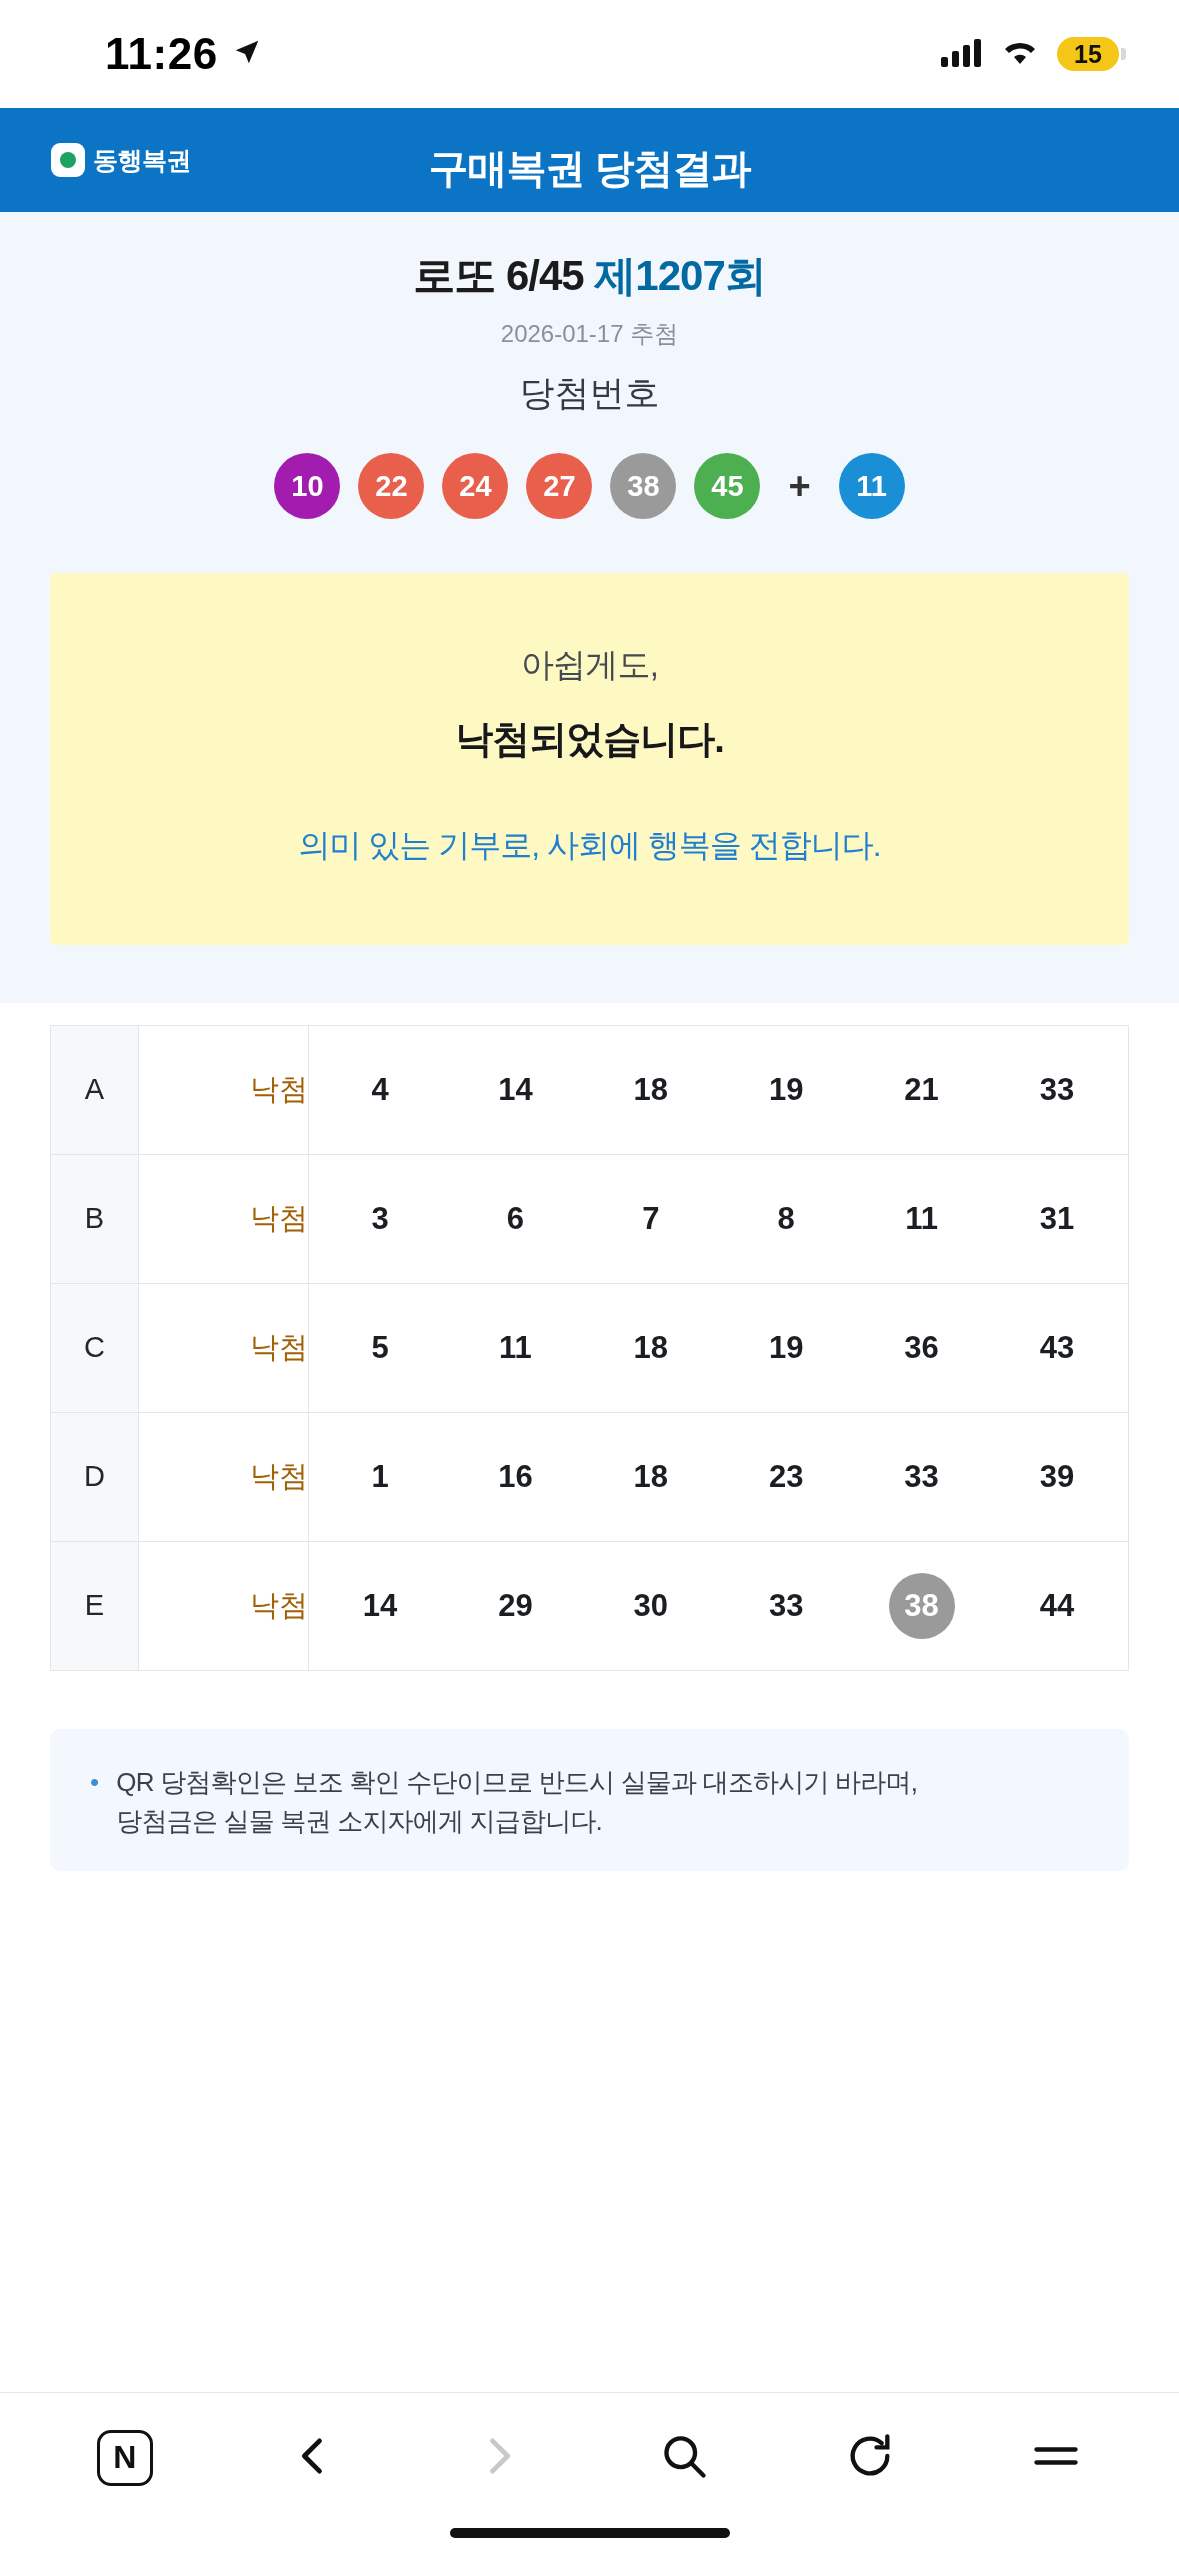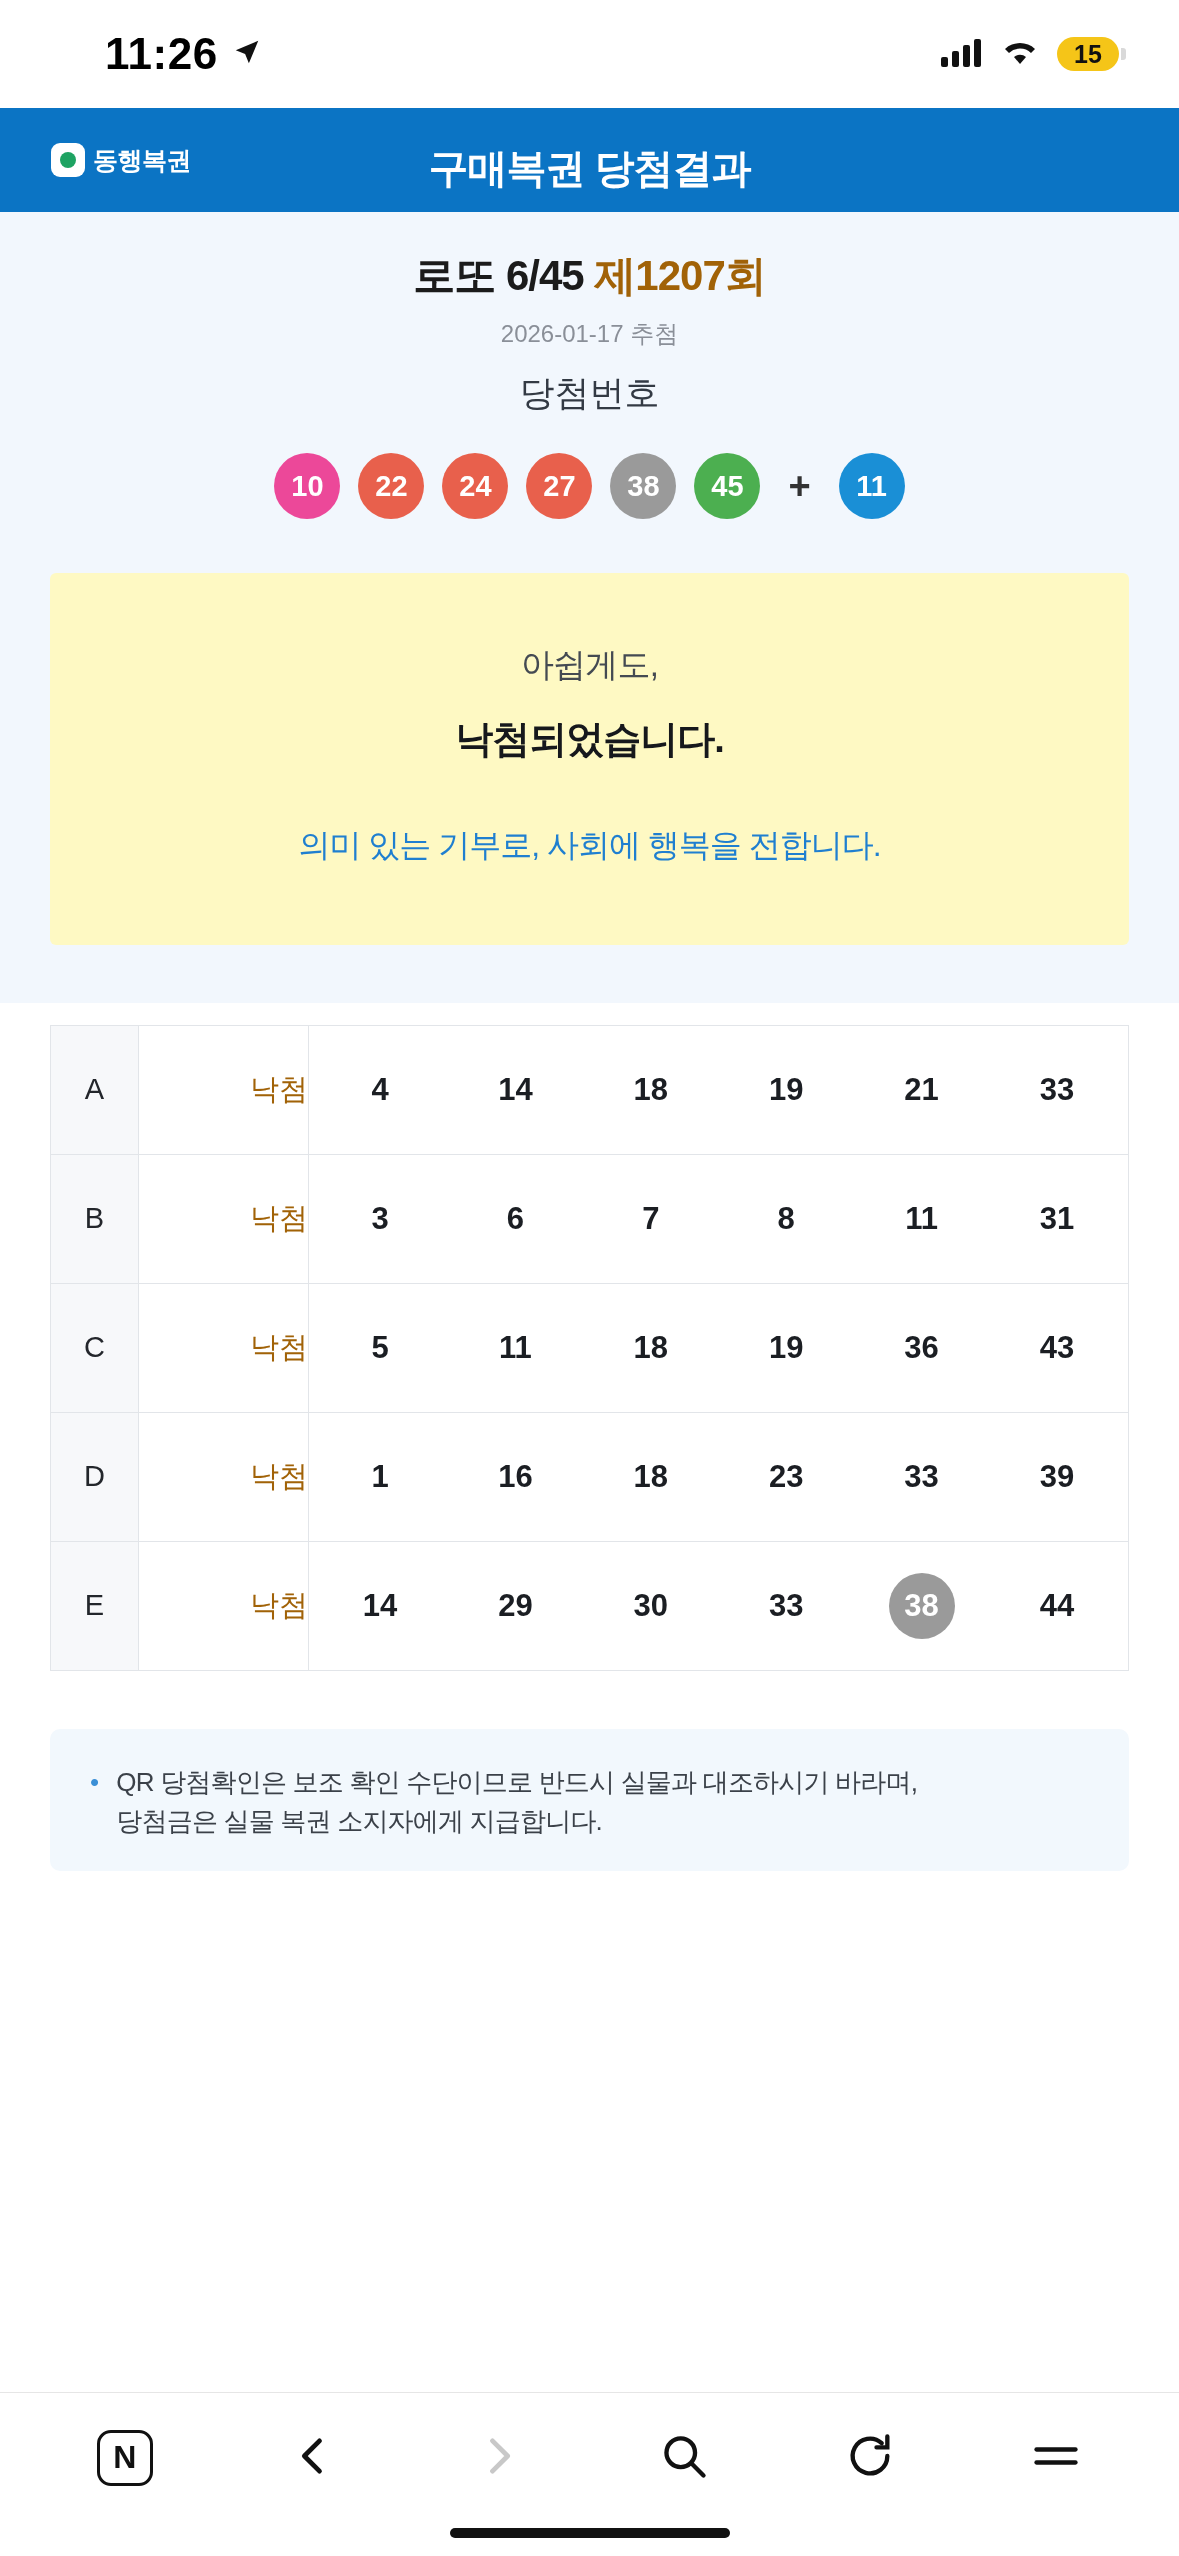--- a/index.html
+++ b/index.html
@@ -116,21 +116,21 @@
     background: #f2f7fd;
     padding: 36px 0 0 0;
   }
   .round-line {
     text-align: center;
     font-size: 42px;
     font-weight: bold;
     color: #1b1b1b;
     letter-spacing: -1px;
   }
-  .round-line .round-no { color: #a16207; }
+  .round-line .round-no { color: #0369a1; }
   .draw-date {
     text-align: center;
     font-size: 24px;
     color: #8a8f98;
     margin-top: 14px;
   }
   .win-label {
     text-align: center;
     font-size: 35px;
     color: #333a44;
@@ -342,21 +342,21 @@
 </div>
 
 <div class="result-area">
   <div class="round-line">
     <span>로또 6/45 </span><span class="round-no">제1207회</span>
   </div>
   <div class="draw-date">2026-01-17 추첨</div>
   <div class="win-label">당첨번호</div>
 
   <div class="balls">
-    <span class="ball" style="background: #ec4899;">10</span>
+    <span class="ball" style="background: #a21caf;">10</span>
     <span class="ball" style="background: rgb(232, 96, 76);">22</span>
     <span class="ball" style="background: rgb(232, 96, 76);">24</span>
     <span class="ball" style="background: rgb(232, 96, 76);">27</span>
     <span class="ball" style="background: rgb(154, 154, 154);">38</span>
     <span class="ball" style="background: rgb(76, 175, 80);">45</span>
     <span class="plus">+</span>
     <span class="ball" style="background: rgb(26, 143, 214);">11</span>
   </div>
 </div>
 

